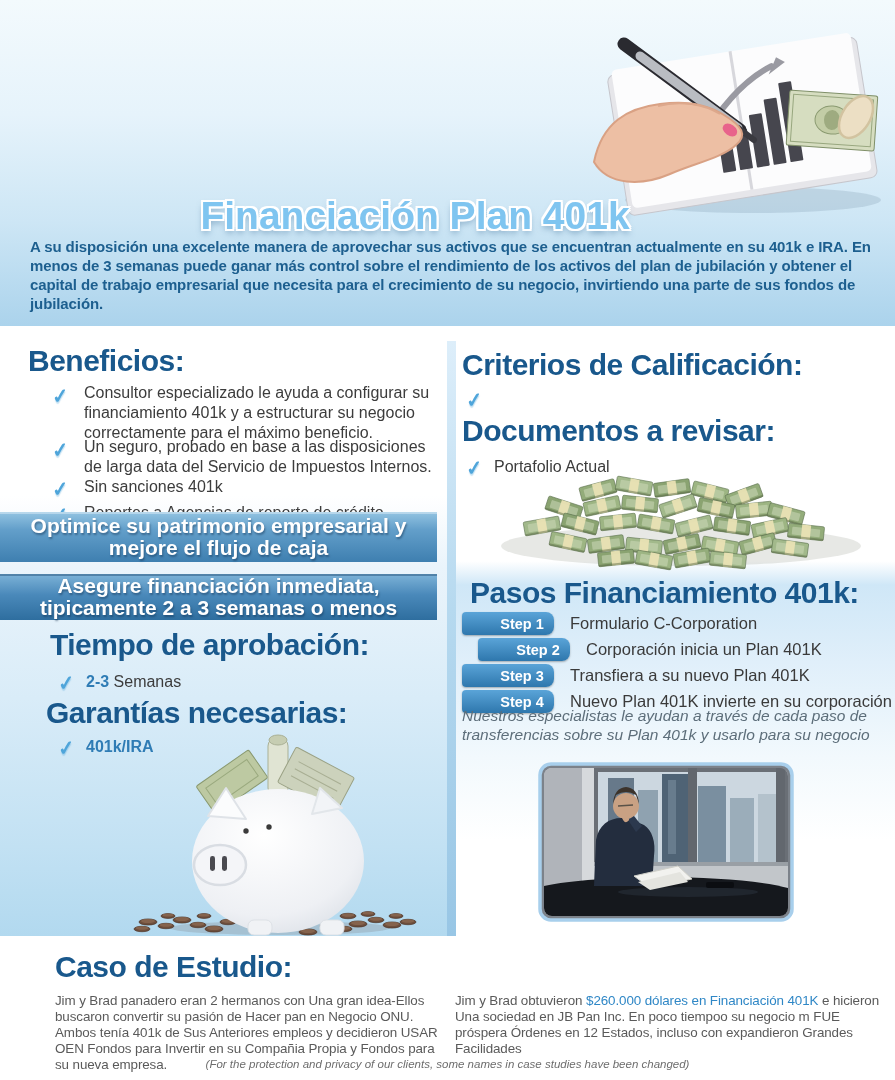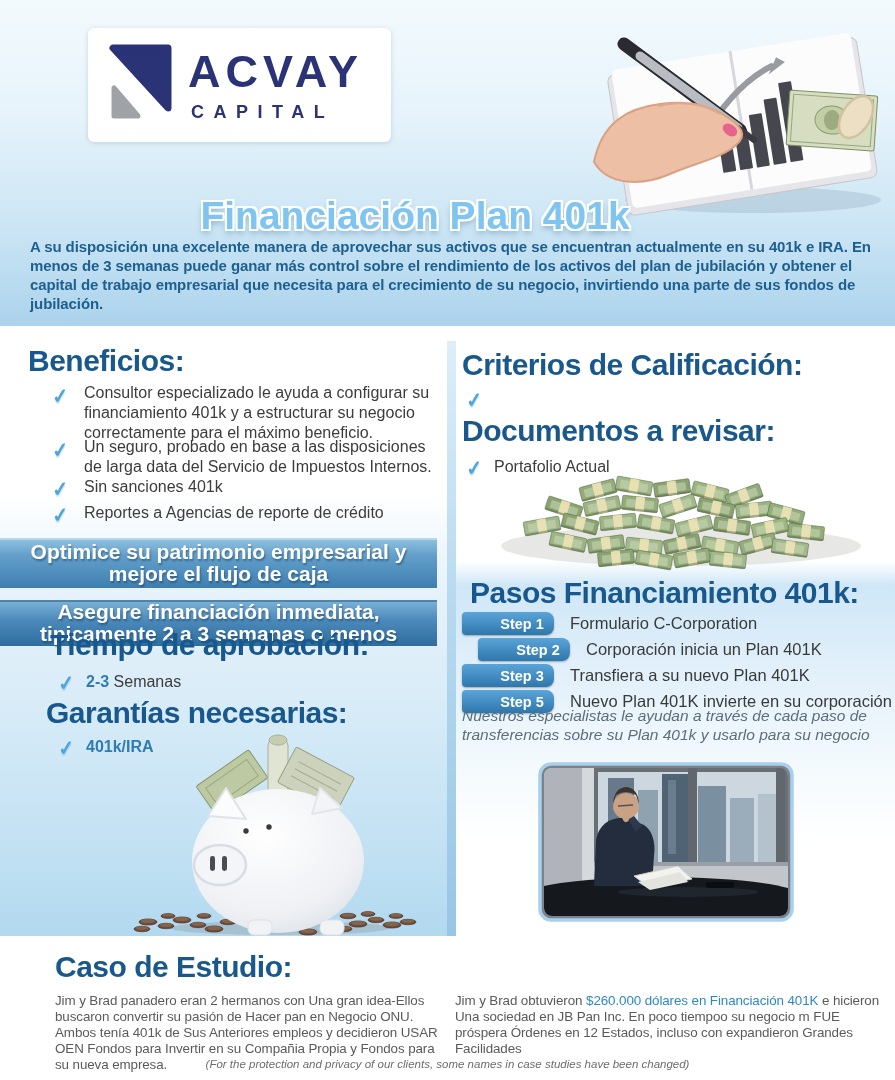--- a/index.html
+++ b/index.html
@@ -44,21 +44,21 @@
 
   
   .check{position:absolute;font-size:20px;font-weight:bold;color:var(--check-blue,#4fa5da);
     transform:rotate(-6deg);text-shadow:0 2px 1px rgba(79,165,218,.35);}
   .bullet{position:absolute;font-size:16px;color:var(--body-gray,#3c3c3c);line-height:1.24;}
   .bullet b.blue{color:var(--accent-blue,#2f7cb5);}
 
   
   .banner{left:0;width:437px;color:#fff;font-weight:bold;font-size:21px;text-align:center;
     line-height:1.07;display:flex;align-items:center;justify-content:center;
-    text-shadow:1px 2px 2px rgba(15,45,75,.45);margin-top:26px;}
+    text-shadow:1px 2px 2px rgba(15,45,75,.45);}
   .banner1{top:512px;height:50px;
     background:linear-gradient(180deg,#93c4e2 0%,#639fca 35%,#3e7fb0 100%);
     box-shadow:inset 0 2px 0 rgba(255,255,255,.35);}
   .banner2{top:574px;height:46px;
     background:linear-gradient(180deg,#7db3d8 0%,#4a89ba 45%,#2e6e9f 100%);
     box-shadow:inset 0 2px 0 rgba(20,60,100,.4);}
   .banner span{display:block;padding:0 14px;}
 
   
   .step-row{position:absolute;left:462px;display:flex;align-items:center;gap:16px;}
@@ -82,28 +82,20 @@
 <div class="page">
 
   <div class="abs header-bg"></div>
   <div class="abs left-bg"></div>
   <div class="abs col-strip"></div>
   <div class="abs right-bg"></div>
   <div class="abs case-bg"></div>
   <div class="abs stripe stripe1"></div>
   <div class="abs stripe stripe2"></div>
 
-  <div class="abs logo-box">
-    <svg class="logo-mark" width="72" height="82" viewBox="0 0 72 82">
-      <polygon points="7,4 62,4 62,64" fill="#2b3377" stroke="#2b3377" stroke-width="7" stroke-linejoin="round"></polygon>
-      <polygon points="8,44 8,72 32,72" fill="#9fa3a8" stroke="#9fa3a8" stroke-width="5" stroke-linejoin="round"></polygon>
-    </svg>
-    <div class="logo-name">ACVAY</div>
-    <div class="logo-sub">CAPITAL</div>
-  </div>
 
   <svg class="abs" style="left:588px;top:14px;" width="304" height="204" viewBox="0 0 304 204">
     <ellipse cx="165" cy="186" rx="128" ry="13" fill="rgba(110,135,160,.22)"></ellipse>
     <g transform="rotate(-9 150 110)">
       <rect x="28" y="42" width="252" height="142" rx="7" fill="#e6e6ea" stroke="#c6c6cc"></rect>
       <rect x="33" y="37" width="242" height="140" rx="5" fill="#fcfcfd"></rect>
       <rect x="152" y="37" width="3" height="140" fill="#d7d7dc"></rect>
       <g fill="#46464e">
         <rect x="128" y="128" width="13" height="28" rx="1"></rect>
         <rect x="145" y="116" width="13" height="40" rx="1"></rect>
@@ -500,21 +492,21 @@
   </div>
   <div class="step-row" style="top:638px;margin-left:16px;">
     <div class="step-badge">Step 2</div>
     <div class="step-text">Corporación inicia un Plan 401K</div>
   </div>
   <div class="step-row" style="top:664px;">
     <div class="step-badge">Step 3</div>
     <div class="step-text">Transfiera a su nuevo Plan 401K</div>
   </div>
   <div class="step-row" style="top:690px;">
-    <div class="step-badge">Step 5</div>
+    <div class="step-badge">Step 4</div>
     <div class="step-text">Nuevo Plan 401K invierte en su corporación</div>
   </div>
 
   <div class="abs pasos-note">Nuestros especialistas le ayudan a través de cada paso de transferencias sobre su Plan 401k y usarlo para su negocio</div>
 
   <svg class="abs" style="left:538px;top:762px;" width="256" height="160" viewBox="0 0 256 160">
     <defs>
       <clipPath id="photoClip">
           <rect x="6" y="6" width="244" height="148" rx="8"></rect>
         </clipPath>

